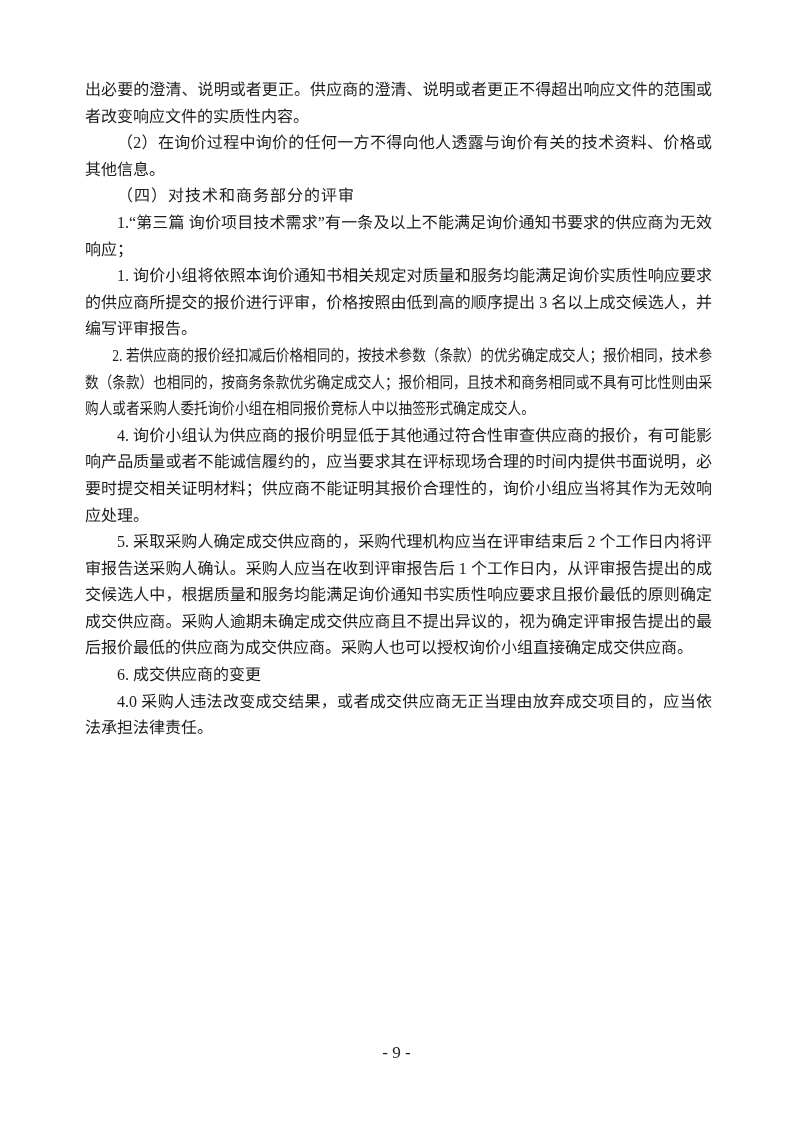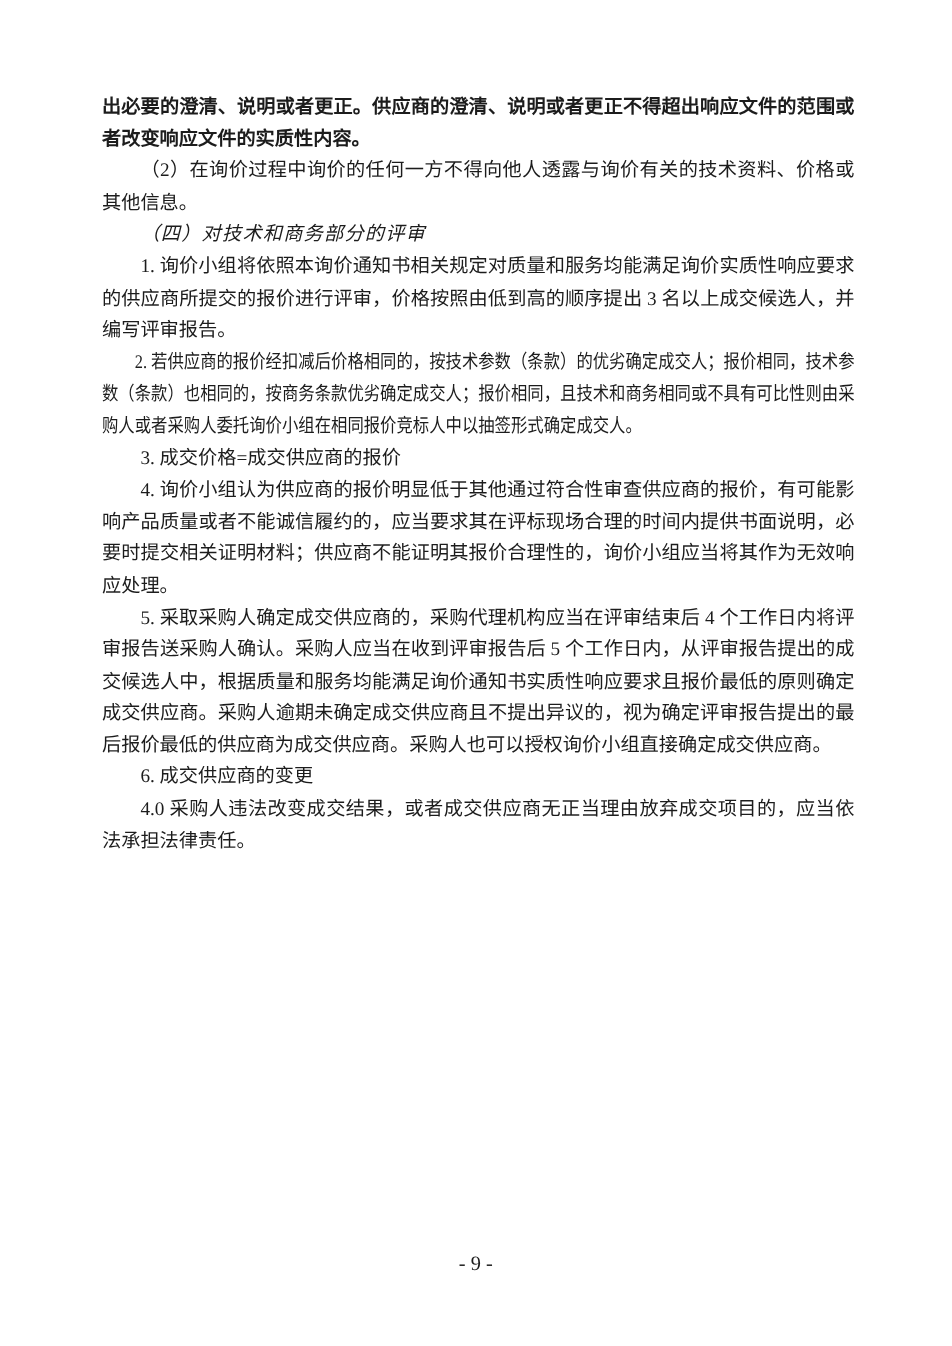--- a/index.html
+++ b/index.html
@@ -31,24 +31,22 @@
     text-justify: inter-ideograph;
   }
   .text-body p {
     margin: 0;
     padding: 0;
     text-indent: 2em;
     word-break: break-all;
   }
   .text-body p.flush {
     text-indent: 0;
-    font-weight: bold;
   }
   .text-body p.heading {
-    font-style: italic;
     letter-spacing: 1px;
   }
   .text-body p.condensed {
     width: 736px;
     transform: scaleX(0.852);
     transform-origin: left top;
   }
   .footer {
     position: absolute;
     top: 1042px;
@@ -61,22 +59,22 @@
   }
 </style>
 </head>
 <body>
 
 <div class="page">
   <div class="text-body">
     <p class="flush">出必要的澄清、说明或者更正。供应商的澄清、说明或者更正不得超出响应文件的范围或者改变响应文件的实质性内容。</p>
     <p>（2）在询价过程中询价的任何一方不得向他人透露与询价有关的技术资料、价格或其他信息。</p>
     <p class="heading">（四）对技术和商务部分的评审</p>
+    <p>1.“第三篇 询价项目技术需求”有一条及以上不能满足询价通知书要求的供应商为无效响应；</p>
     <p>1. 询价小组将依照本询价通知书相关规定对质量和服务均能满足询价实质性响应要求的供应商所提交的报价进行评审，价格按照由低到高的顺序提出 3 名以上成交候选人，并编写评审报告。</p>
     <p class="condensed">2. 若供应商的报价经扣减后价格相同的，按技术参数（条款）的优劣确定成交人；报价相同，技术参数（条款）也相同的，按商务条款优劣确定成交人；报价相同，且技术和商务相同或不具有可比性则由采购人或者采购人委托询价小组在相同报价竞标人中以抽签形式确定成交人。</p>
-    <p>3. 成交价格=成交供应商的报价</p>
     <p>4. 询价小组认为供应商的报价明显低于其他通过符合性审查供应商的报价，有可能影响产品质量或者不能诚信履约的，应当要求其在评标现场合理的时间内提供书面说明，必要时提交相关证明材料；供应商不能证明其报价合理性的，询价小组应当将其作为无效响应处理。</p>
-    <p>5. 采取采购人确定成交供应商的，采购代理机构应当在评审结束后 4 个工作日内将评审报告送采购人确认。采购人应当在收到评审报告后 5 个工作日内，从评审报告提出的成交候选人中，根据质量和服务均能满足询价通知书实质性响应要求且报价最低的原则确定成交供应商。采购人逾期未确定成交供应商且不提出异议的，视为确定评审报告提出的最后报价最低的供应商为成交供应商。采购人也可以授权询价小组直接确定成交供应商。</p>
+    <p>5. 采取采购人确定成交供应商的，采购代理机构应当在评审结束后 2 个工作日内将评审报告送采购人确认。采购人应当在收到评审报告后 1 个工作日内，从评审报告提出的成交候选人中，根据质量和服务均能满足询价通知书实质性响应要求且报价最低的原则确定成交供应商。采购人逾期未确定成交供应商且不提出异议的，视为确定评审报告提出的最后报价最低的供应商为成交供应商。采购人也可以授权询价小组直接确定成交供应商。</p>
     <p>6. 成交供应商的变更</p>
     <p>4.0 采购人违法改变成交结果，或者成交供应商无正当理由放弃成交项目的，应当依法承担法律责任。</p>
   </div>
   <div class="footer">- 9 -</div>
 </div>
 
 </body></html>

